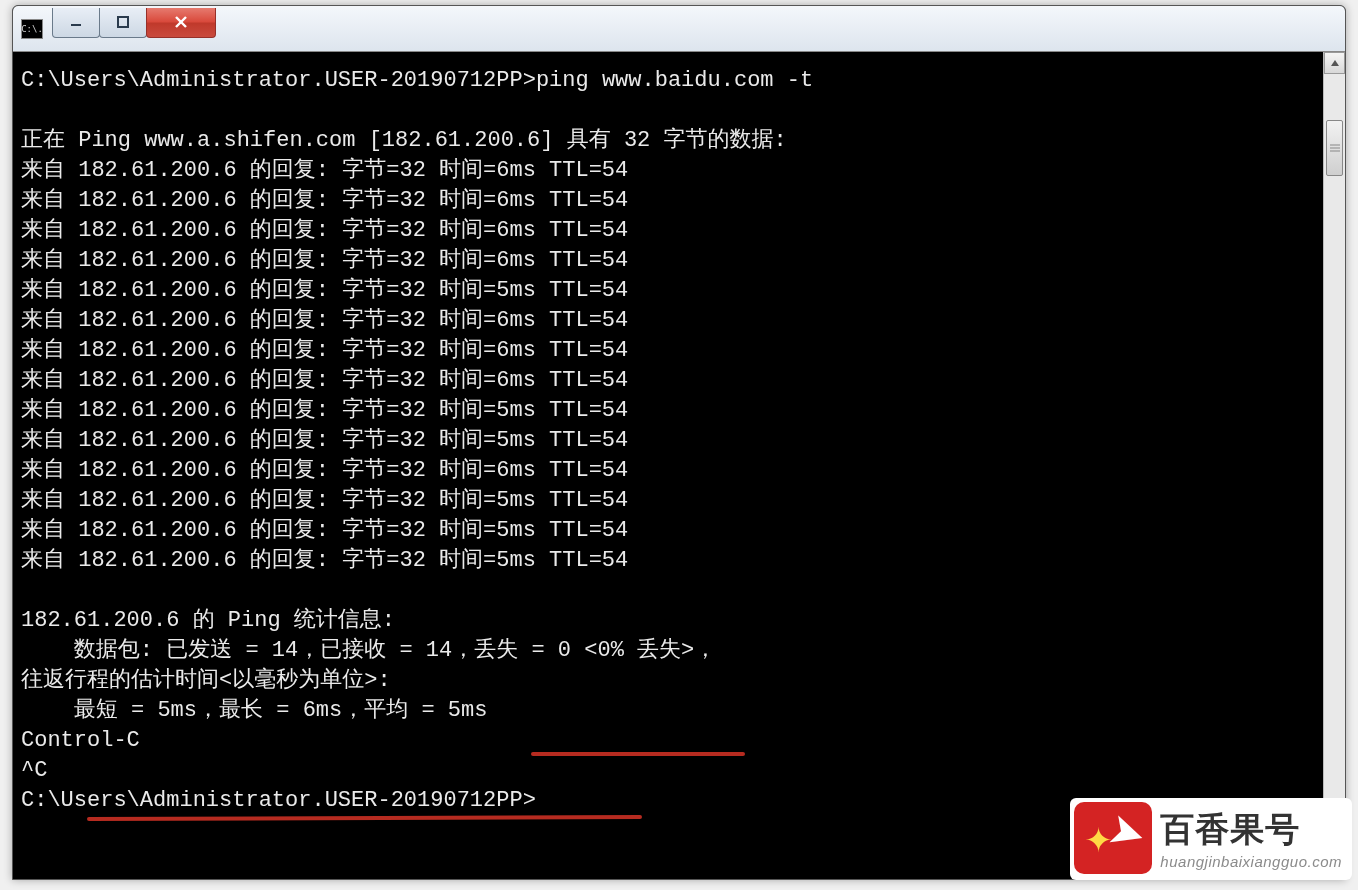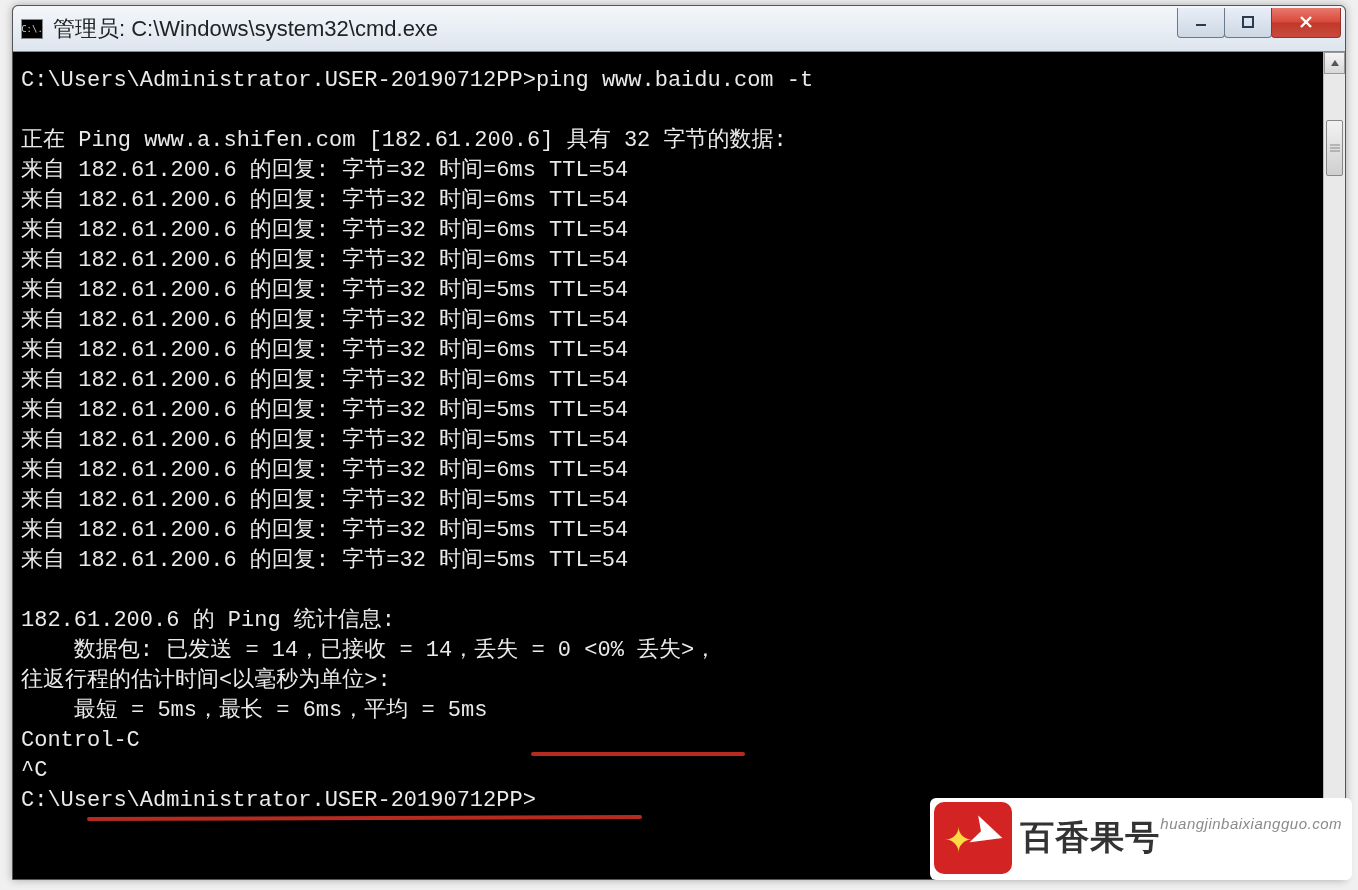--- a/index.html
+++ b/index.html
@@ -175,21 +175,21 @@
   .wm-logo .arrow {
     position: absolute;
     right: 6px;
     top: 4px;
     color: #fff;
     font-size: 44px;
     transform: rotate(18deg);
   }
   .wm-text {
     display: flex;
-    flex-direction: row;
+    flex-direction: column;
     align-items: flex-start;
   }
   .wm-title {
     font-size: 34px;
     color: #333;
     font-weight: 600;
     letter-spacing: 1px;
   }
   .wm-sub {
     font-size: 15px;
@@ -208,21 +208,20 @@
   }
 </style>
 </head>
 <body>
 
 <div class="window">
   <div class="titlebar">
     <div class="icon">
       <span>C:\.</span>
     </div>
-    <div class="title">管理员: C:\Windows\system32\cmd.exe</div>
     <div class="win-controls">
       <div class="win-btn">
         <svg width="14" height="14" viewBox="0 0 14 14">
             <line x1="2" y1="10" x2="12" y2="10" stroke="#2a3b4d" stroke-width="2"></line>
           </svg>
       </div>
       <div class="win-btn">
         <svg width="14" height="14" viewBox="0 0 14 14">
             <rect x="2" y="2" width="10" height="10" fill="none" stroke="#2a3b4d" stroke-width="2"></rect>
           </svg>

